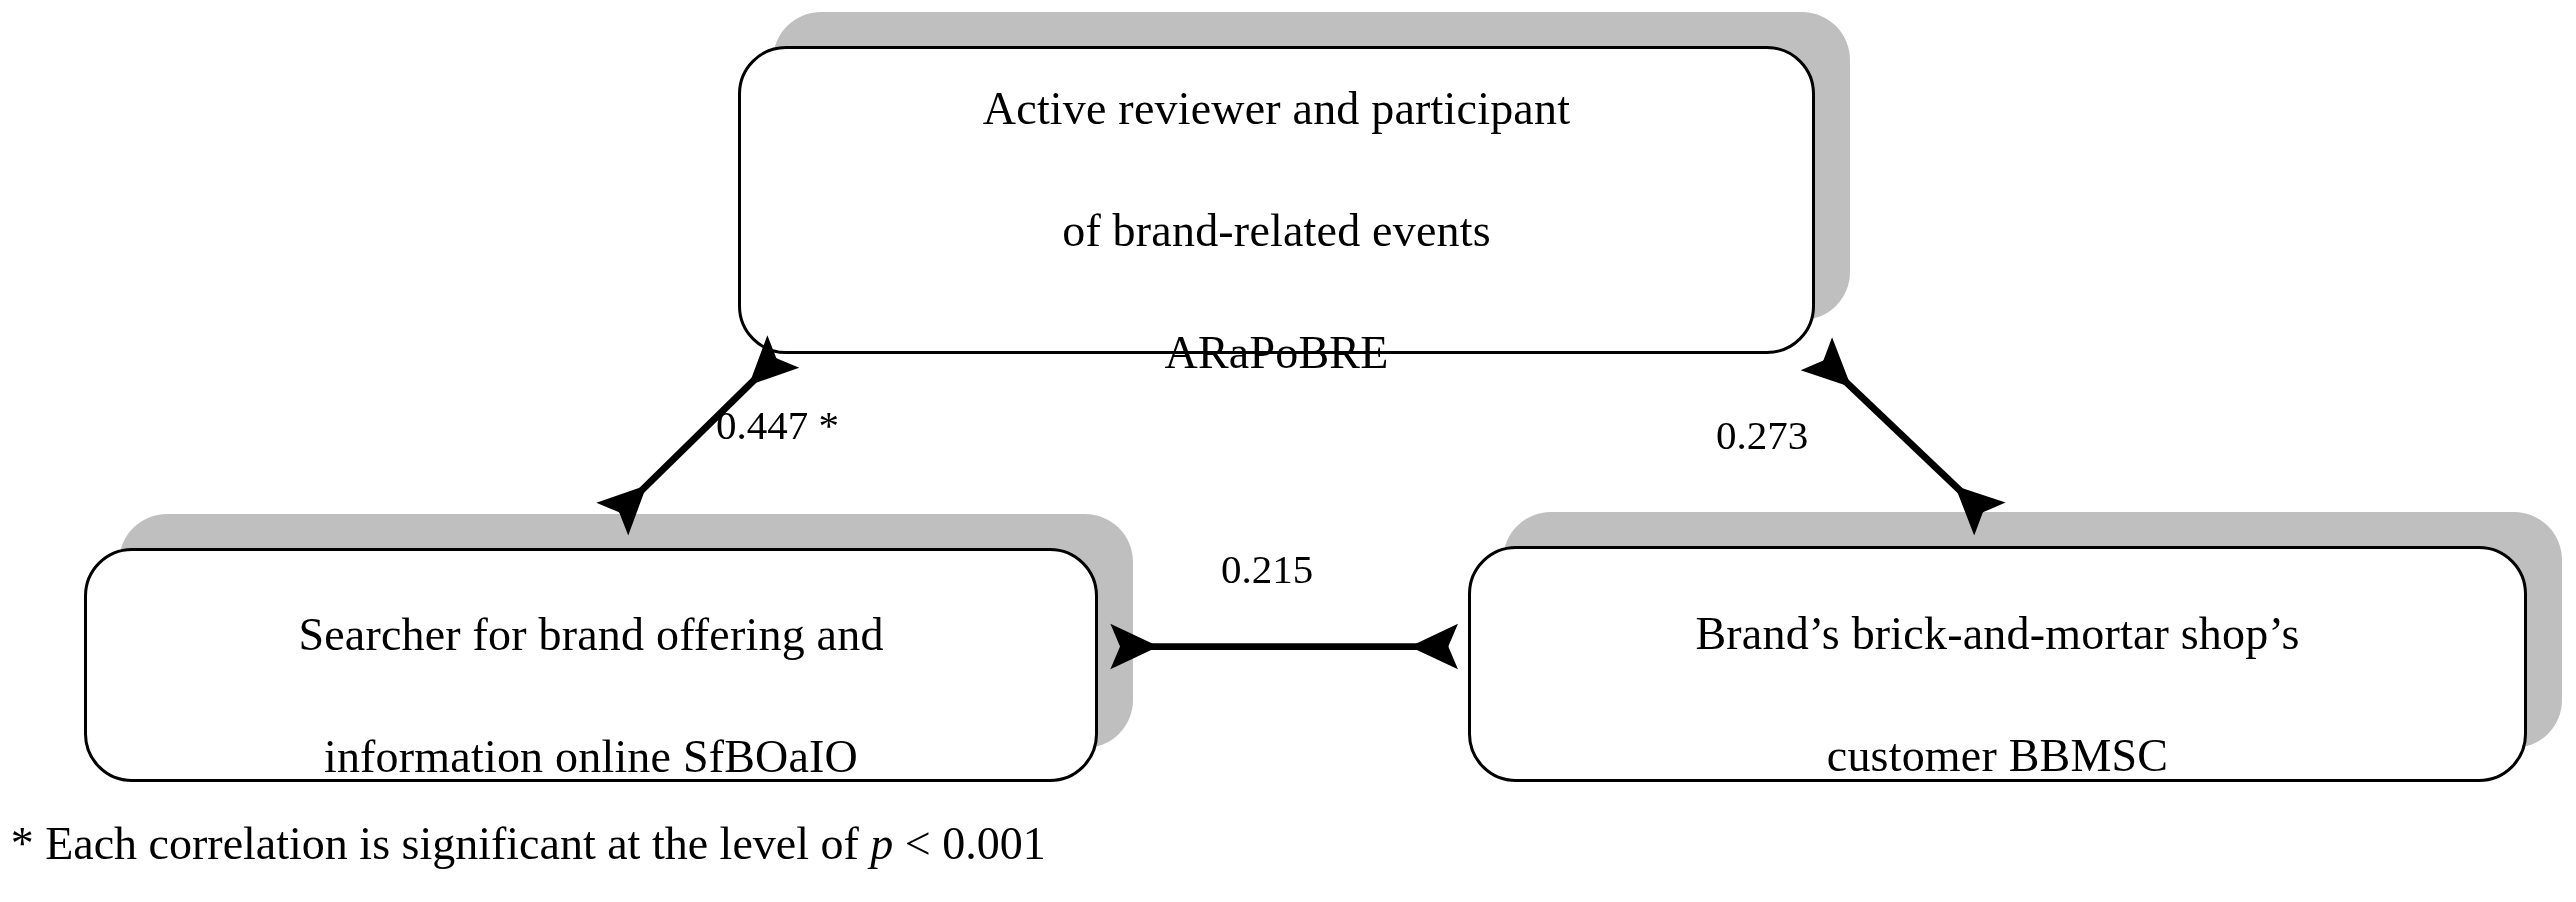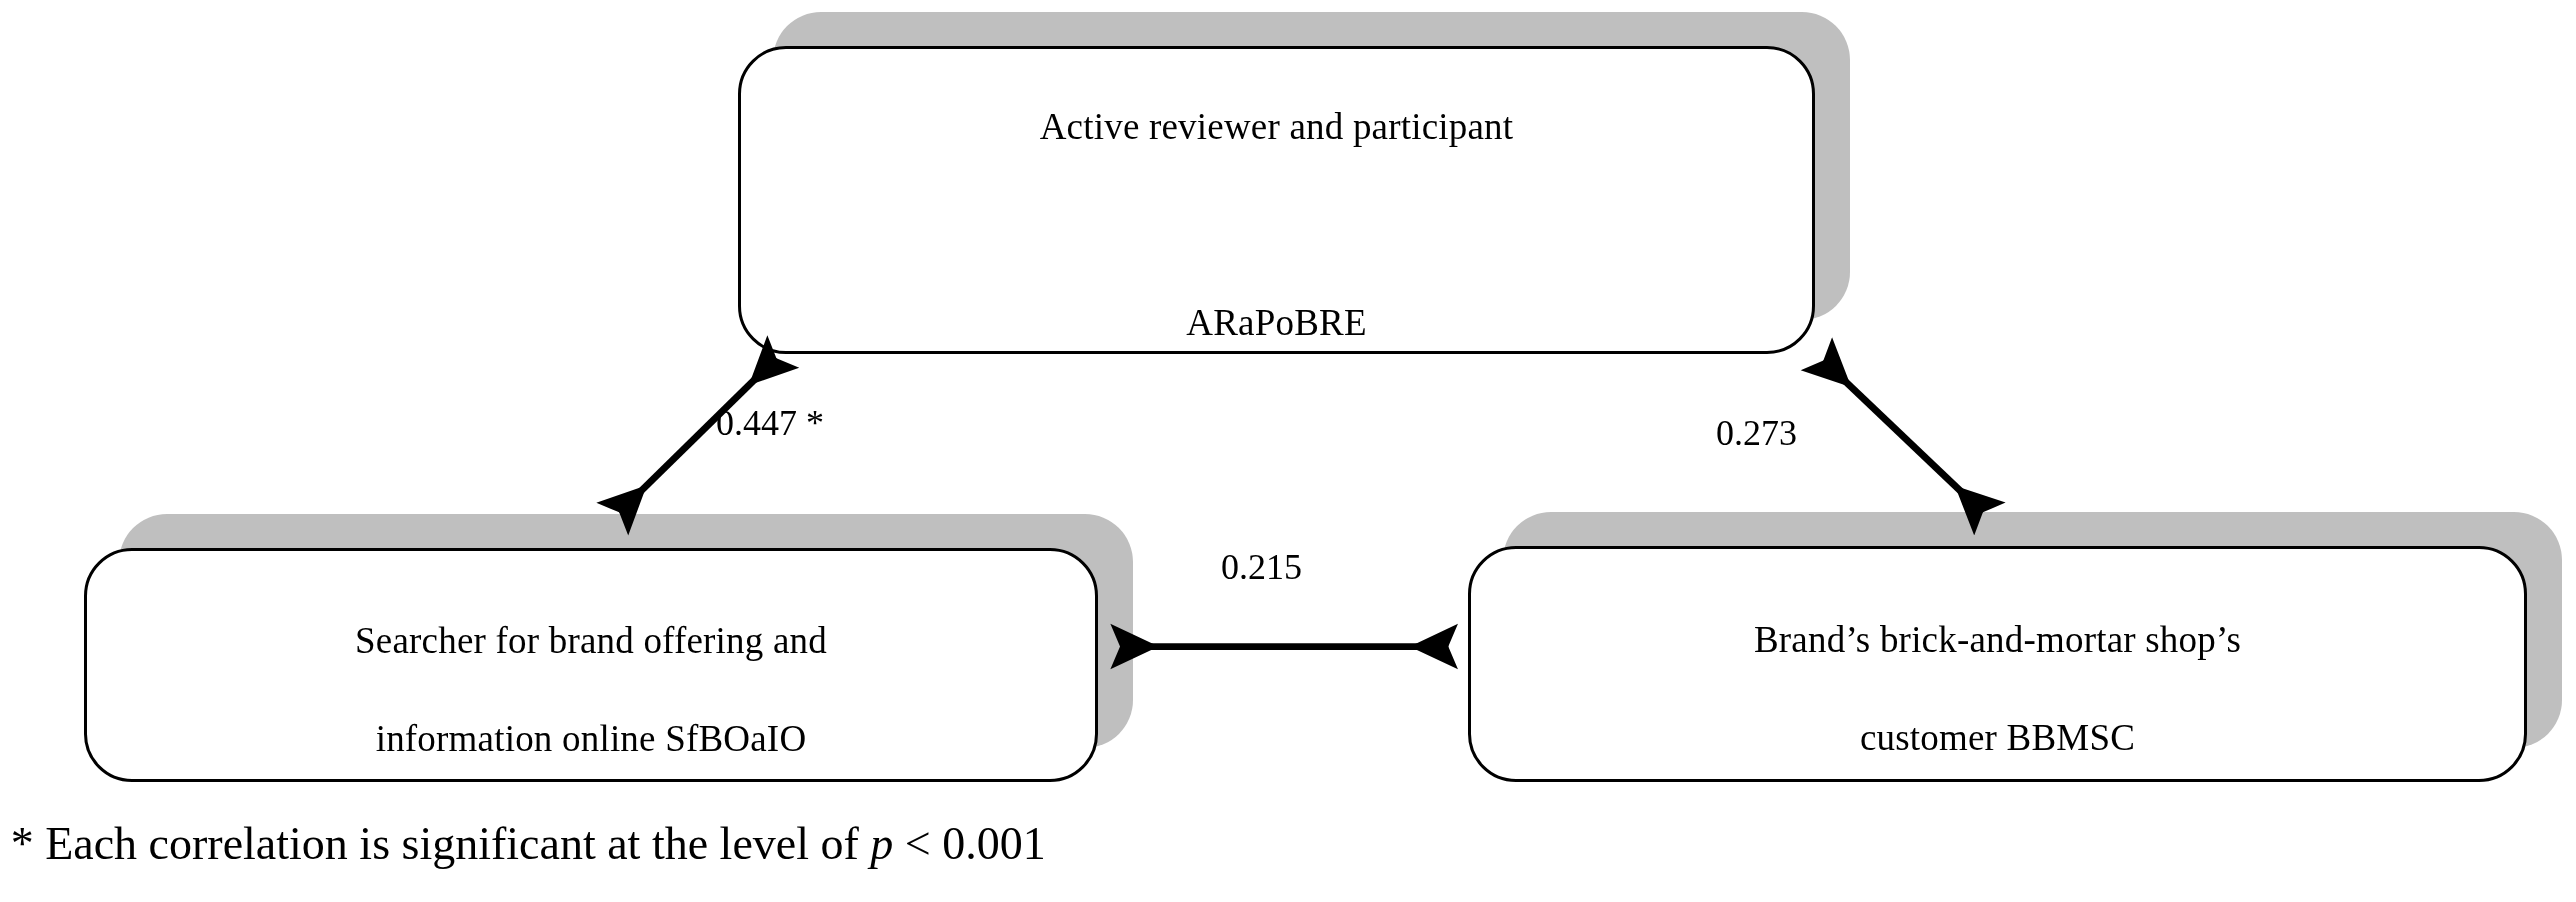--- a/index.html
+++ b/index.html
@@ -43,21 +43,21 @@
     background: #ffffff;
     border: 3.8px solid #000000;
     border-radius: 48px;
     z-index: 2;
     display: flex;
     align-items: center;
     justify-content: center;
     text-align: center;
   }
   .node .label {
-    font-size: 37px;
+    font-size: 46px;
     line-height: 1.33;
     letter-spacing: 0.2px;
     padding: 0 20px;
     white-space: pre-line;
   }
   .node .label b {
     font-weight: normal;
   }
 
   #node-arapobre { left: 738px;  top: 46px;  width: 1077px; height: 308px; }
@@ -71,21 +71,21 @@
     width: 2576px;
     height: 902px;
     z-index: 3;
     pointer-events: none;
   }
 
   
   .edge-label {
     position: absolute;
     z-index: 4;
-    font-size: 36px;
+    font-size: 41px;
     line-height: 1;
     white-space: nowrap;
   }
   #label-447 { left: 716px;  top: 405px; }
   #label-273 { left: 1716px; top: 407px; margin-top: 8px; }
   #label-244 { left: 1221px; top: 549px; }
 
   
   #footnote {
     position: absolute;
@@ -101,21 +101,21 @@
 </head>
 <body>
 
 <div id="canvas">
 
   <div class="node" id="node-arapobre">
     <div class="shadow"></div>
     <div class="surface">
       <div class="label">
         <span>Active reviewer and participant</span><br>
-        <br>
+        <span>of brand-related events</span><br>
         <b>ARaPoBRE</b>
       </div>
     </div>
   </div>
 
   <div class="node" id="node-bbmsc">
     <div class="shadow"></div>
     <div class="surface">
       <div class="label">
         <span>Brand’s brick-and-mortar shop’s</span><br>

